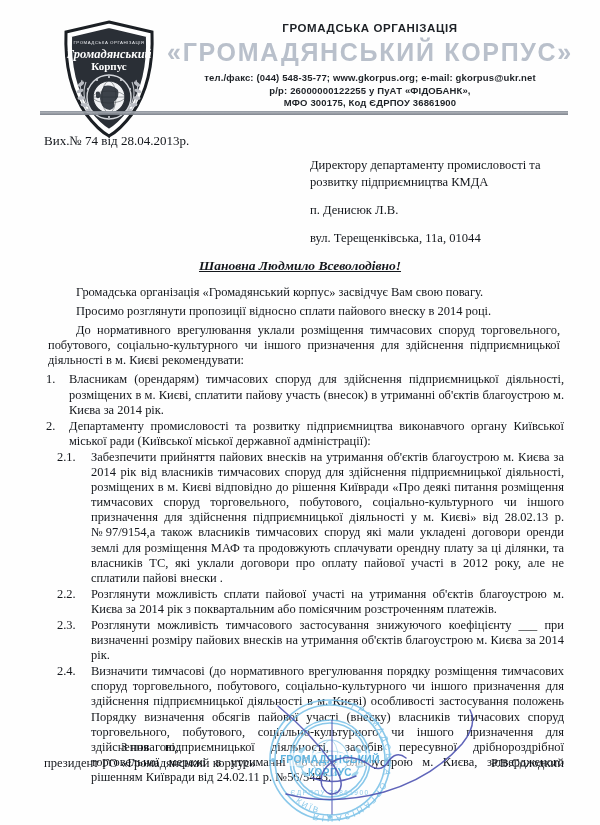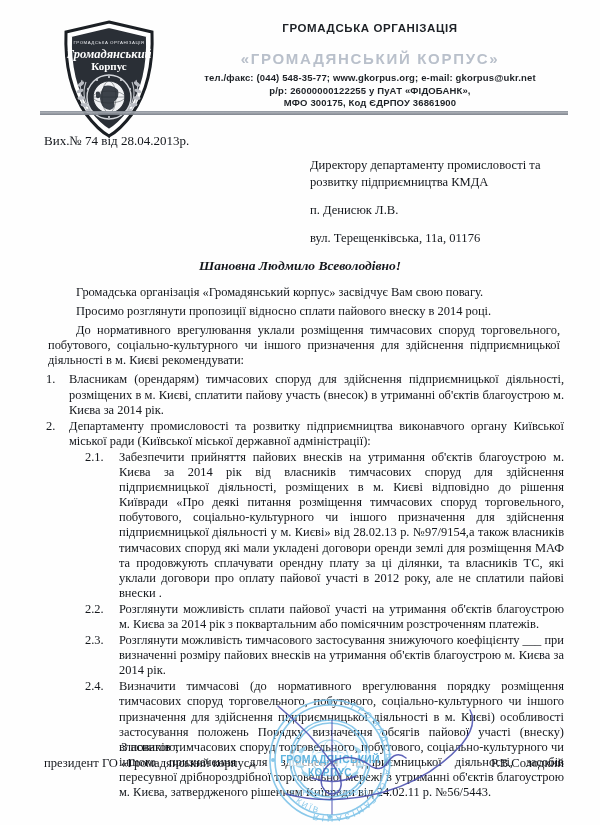--- a/index.html
+++ b/index.html
@@ -49,25 +49,25 @@
   .org-kind {
     font-family: "Liberation Sans", sans-serif;
     font-size: 11.5px;
     font-weight: bold;
     letter-spacing: 0.6px;
     color: #1d2126;
     margin: 2px 0 3px 0;
   }
   .org-name {
     font-family: "Liberation Sans", sans-serif;
-    font-size: 15px;
+    font-size: 25px;
     font-weight: bold;
     letter-spacing: 1.7px;
     color: #b9c0cb;
-    margin: 16px 0 5px 0;
+    margin: 4px 0 5px 0;
     white-space: nowrap;
   }
   .contact-line {
     font-family: "Liberation Sans", sans-serif;
     font-size: 9.5px;
     font-weight: bold;
     color: #1d2126;
     line-height: 12.6px;
     letter-spacing: 0.15px;
     white-space: nowrap;
@@ -107,20 +107,21 @@
 
   .salutation {
     position: absolute;
     left: 0;
     right: 0;
     top: 258px;
     text-align: center;
     font-weight: bold;
     font-style: italic;
     font-size: 13.5px;
+    text-decoration: underline;
   }
 
   .content {
     position: absolute;
     left: 44px;
     right: 36px;
     top: 281px;
     font-size: 12.45px;
     line-height: 15.1px;
     text-align: justify;
@@ -141,21 +142,21 @@
     left: 2px;
     top: 0;
     width: 20px;
     text-align: left;
   }
   .lvl1 > .txt { display: block; }
 
   .lvl2 {
     position: relative;
     padding-left: 34px;
-    margin-left: 41px;
+    margin-left: 13px;
     margin-top: 1px;
   }
   .lvl2 > .num {
     position: absolute;
     left: 0;
     top: 0;
     width: 30px;
     text-align: left;
   }
   .lvl2 > .txt { display: block; }
@@ -271,21 +272,21 @@
     </div>
 
     <div class="rule"></div>
   </div>
 
   <div class="outgoing">Вих.№ 74 від 28.04.2013р.</div>
 
   <div class="addressee">
     <p>Директору департаменту промисловості та розвитку підприємництва КМДА</p>
     <p>п. Денисюк Л.В.</p>
-    <p>вул. Терещенківська, 11а, 01176</p>
+    <p>вул. Терещенківська, 11а, 01044</p>
   </div>
 
   <div class="salutation">Шановна Людмило Всеволодівно!</div>
 
   <div class="content">
 
     <p class="para">Громадська організація «Громадянський корпус» засвідчує Вам свою повагу.</p>
     <p class="para">Просимо розглянути пропозиції відносно сплати пайового внеску в 2014 році.</p>
     <p class="para">До нормативного врегулювання уклали розміщення тимчасових споруд торговельного, побутового, соціально-культурного чи іншого призначення для здійснення підприємницької діяльності в м. Києві рекомендувати:</p>
 

